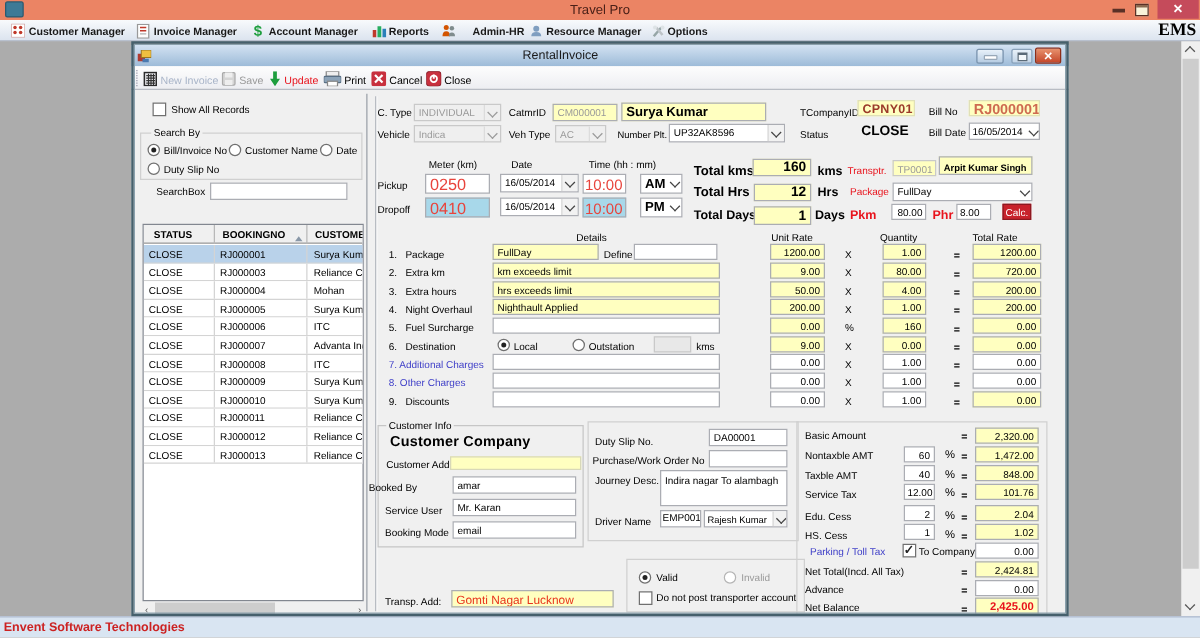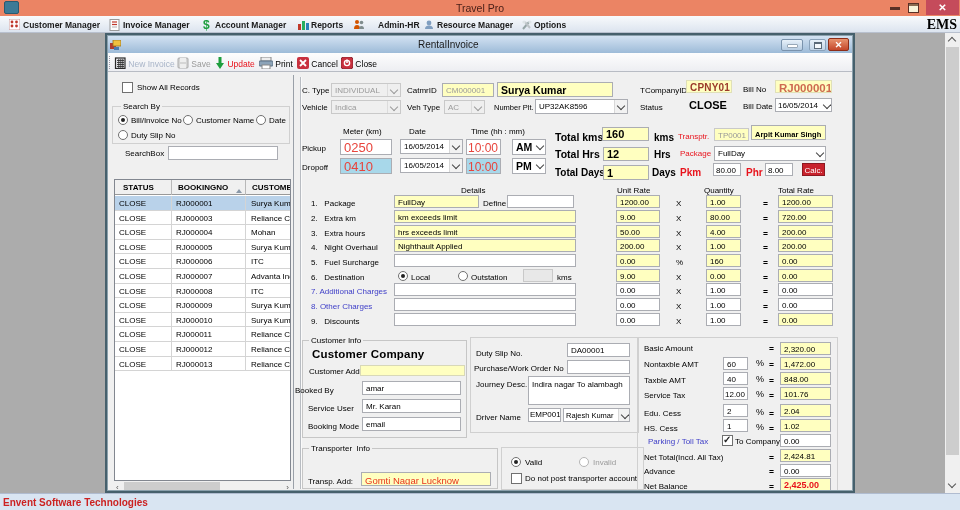--- a/index.html
+++ b/index.html
@@ -35,21 +35,21 @@
 
 
 .lbl { position:absolute; font-size:8px; white-space:nowrap; line-height:9px; }
 .b { font-weight:bold; }
 .red { color:#E8131C; }
 .blue { color:#4040C8; }
 .grey { color:#9a9a9a; }
 .box { position:absolute; background:#fff; border:1px solid #ABADB3; font-size:8px; line-height:9px; padding:2px 3px 0 3px; white-space:nowrap; overflow:hidden; }
 .ybox { background:#FFFFC0; }
 .bbox { background:#A8D8EA; }
-.rt { text-align:left; }
+.rt { text-align:right; }
 .dd { position:absolute; border:1px solid #ABADB3; background:#fff; font-size:8px; line-height:9px; padding:2px 0 0 3px; white-space:nowrap; overflow:hidden;}
 .dd .ar { position:absolute; right:0px; top:0px; bottom:0px; width:13px; background:#F2F2F2; border-left:1px solid #d8d8d8; }
 .dd .ar:after { content:""; position:absolute; left:3px; top:3px; width:5px; height:5px; border-right:1.6px solid #444; border-bottom:1.6px solid #444; transform:rotate(45deg); }
 .disdd { background:#EFEFEF; color:#9a9a9a; border-color:#c9c9c9; }
 .disdd .ar { background:#EFEFEF; border-left-color:#dcdcdc; }
 .disdd .ar:after { border-color:#9a9a9a; }
 .gb { position:absolute; border:1px solid #C6C6C6; }
 .gb .cap { position:absolute; left:6px; top:-5px; background:#F0F0F0; padding:0 2px; font-size:8px; line-height:9px; white-space:nowrap;}
 .radio { position:absolute; width:10px; height:10px; border:1px solid #707070; border-radius:50%; background:#fff; }
 .radio.sel:after { content:""; position:absolute; left:2px; top:2px; width:4px; height:4px; background:#222; border-radius:50%; }
@@ -426,23 +426,20 @@
   <div class="gb" style="left:365px;top:301px;width:169px;height:96px;border-color:#d0d0d0;"></div>
   <div class="lbl" style="left:371px;top:313px;">Duty Slip No.</div>
   <div class="box" style="left:462px;top:307px;width:63px;height:14px;">DA00001</div>
   <div class="lbl" style="left:369px;top:328px;">Purchase/Work Order No</div>
   <div class="box" style="left:462px;top:324px;width:63px;height:14px;"></div>
   <div class="lbl" style="left:371px;top:344px;">Journey Desc.</div>
   <div class="box" style="left:423px;top:340px;width:102px;height:29px;white-space:normal;line-height:12px;">Indira nagar To alambagh</div>
   <div class="lbl" style="left:371px;top:377px;">Driver Name</div>
   <div class="box" style="left:423px;top:372px;width:33px;height:14px;padding:1px 1px 0 1px;">EMP001</div>
   <div class="dd" style="left:458px;top:372px;width:67px;height:14px;padding-left:2px;font-size:7.5px;">Rajesh Kumar<span class="ar" style="width:11px;"></span></div>
-  <div class="gb" style="left:197px;top:412px;width:196px;height:41px;">
-      <span class="cap">Transporter&nbsp; Info</span>
-    </div>
   <div class="lbl" style="left:203px;top:441px;">Transp. Add:</div>
   <div class="box ybox" style="left:256px;top:436px;width:130px;height:14px;color:#E8341C;font-size:9.5px;padding-top:3px;">Gomti Nagar Lucknow</div>
   <div class="gb" style="left:396px;top:411px;width:143px;height:43px;border-color:#d0d0d0;"></div>
   <div class="radio sel" style="left:406px;top:421px;"></div>
   <div class="lbl" style="left:420px;top:422px;">Valid</div>
   <div class="radio dis" style="left:474px;top:421px;"></div>
   <div class="lbl grey" style="left:488px;top:422px;">Invalid</div>
   <div class="chk" style="left:406px;top:437px;"></div>
   <div class="lbl" style="left:420px;top:438px;">Do not post transporter account</div>
   <div class="gb" style="left:532px;top:301px;width:201px;height:155px;border-color:#d0d0d0;"></div>

